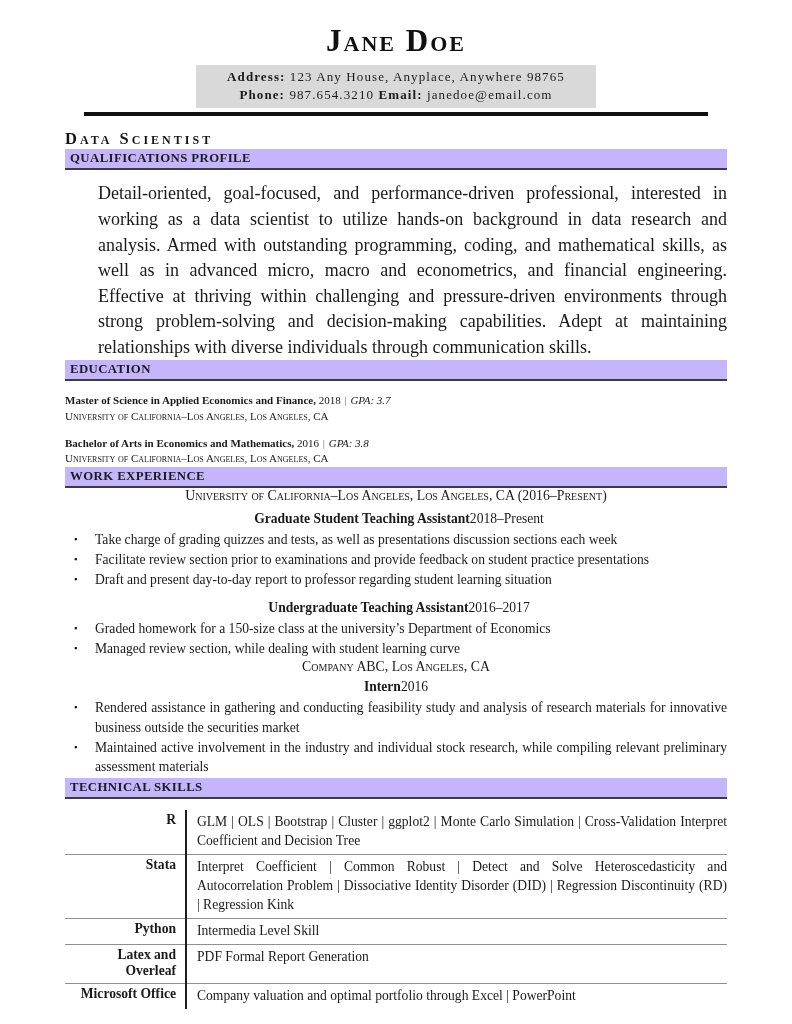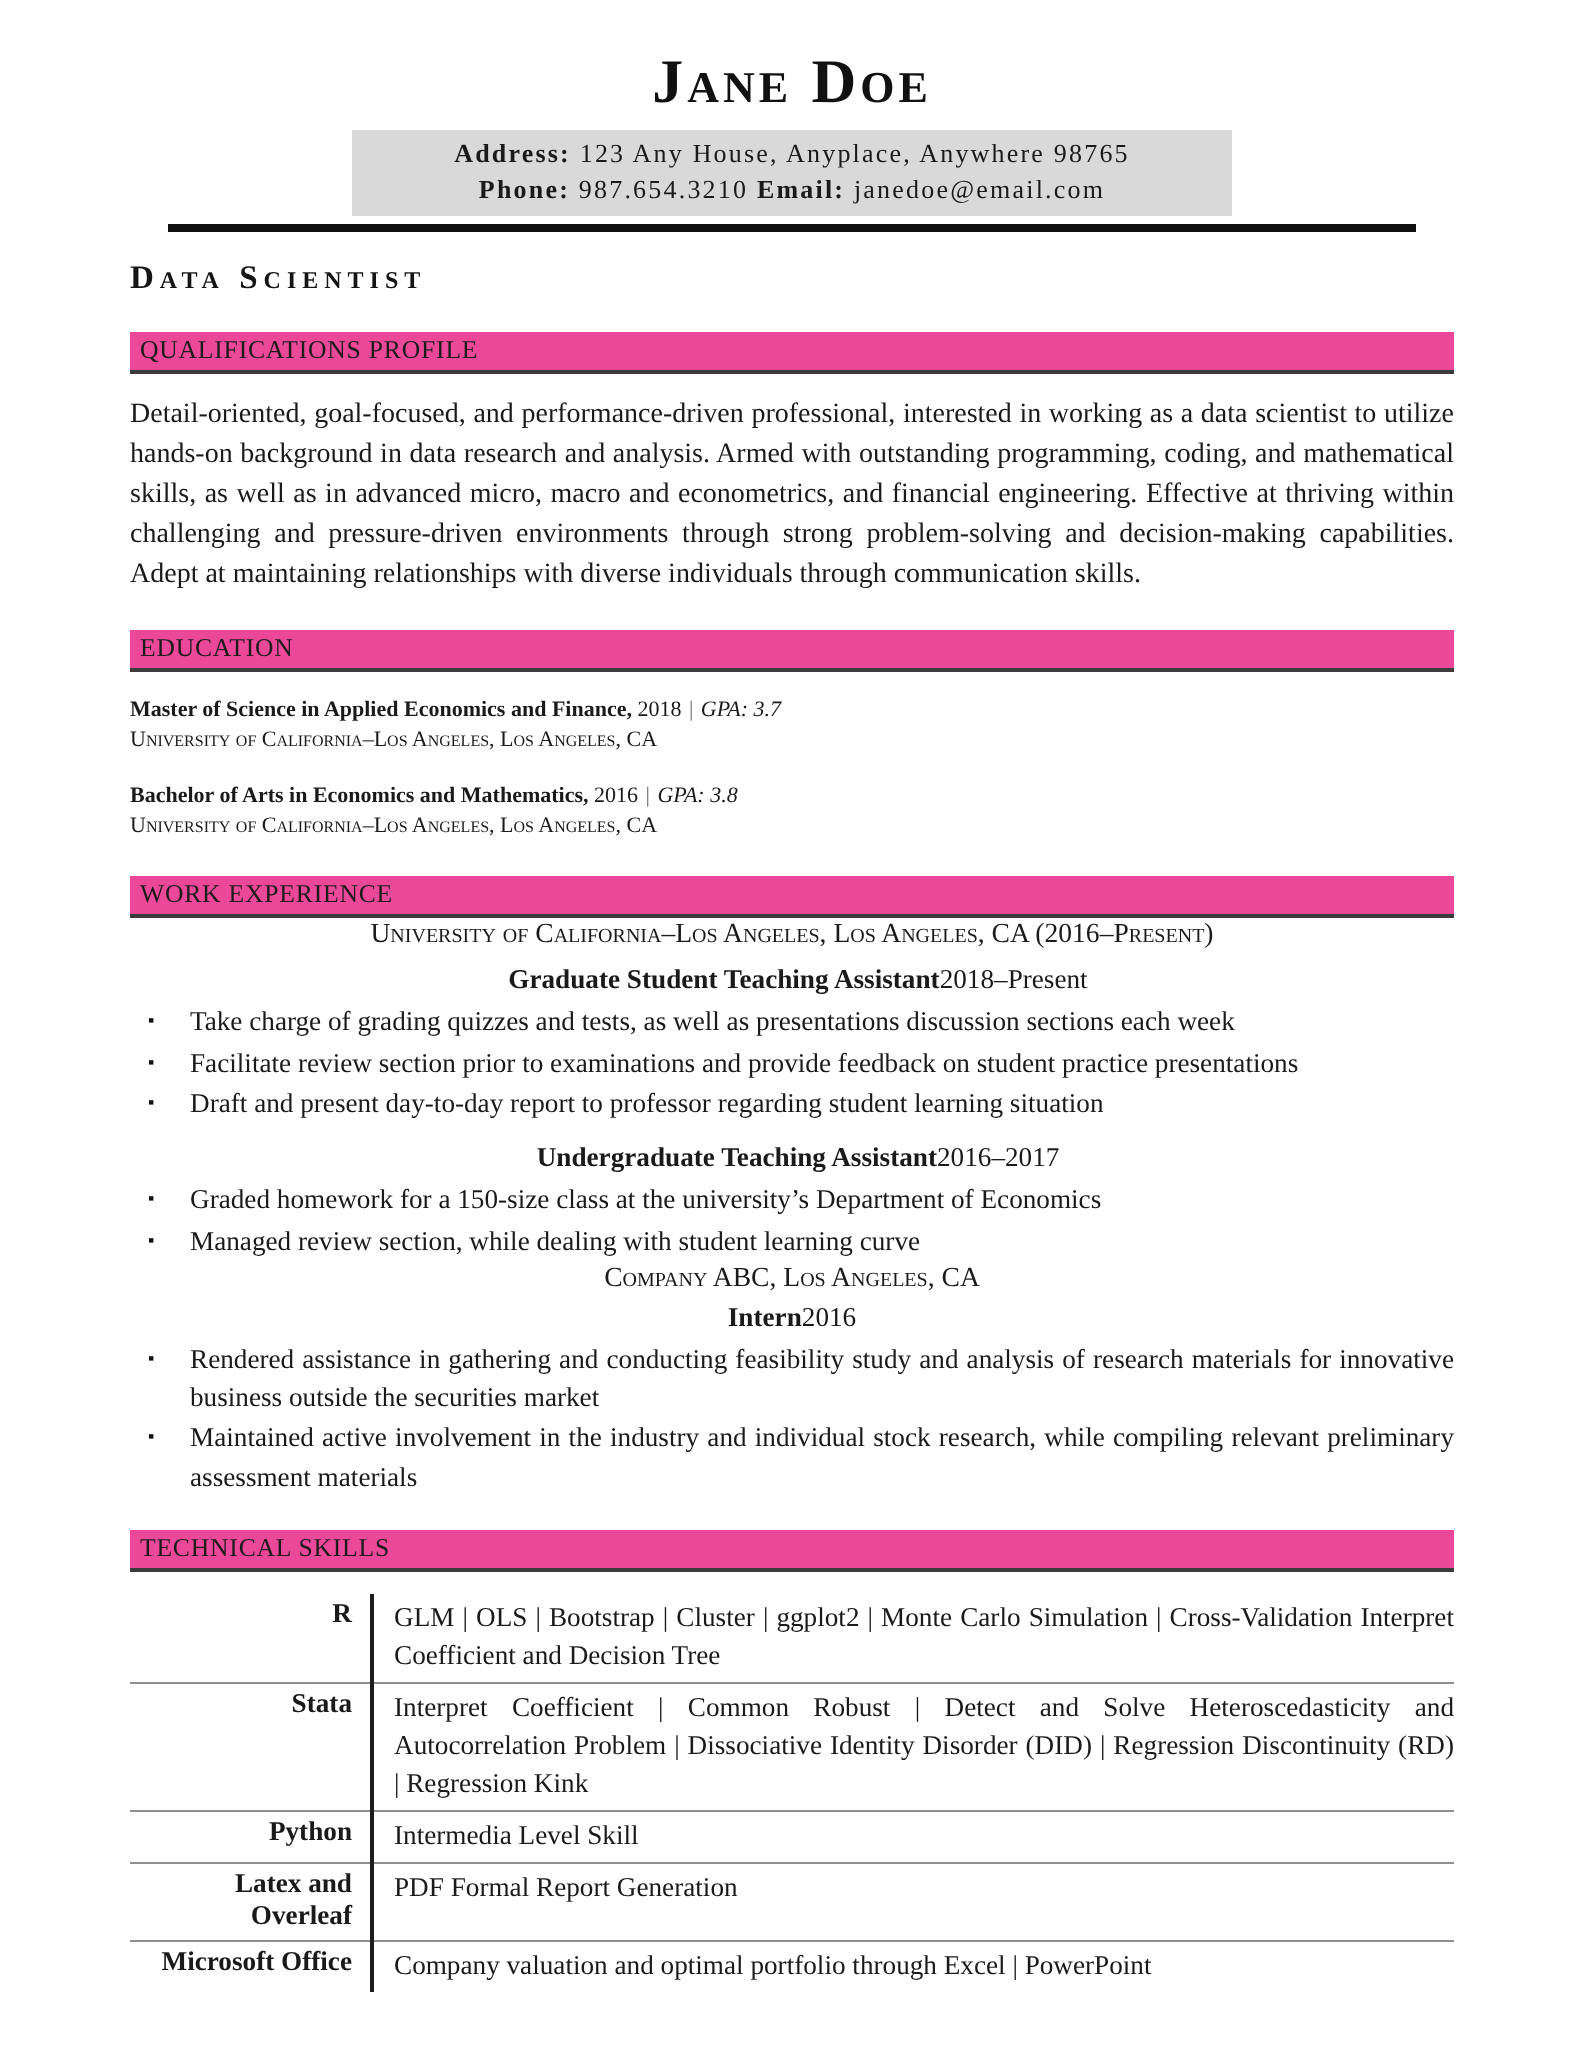--- a/index.html
+++ b/index.html
@@ -14,42 +14,42 @@
   
   .name {
     text-align:center; font-variant:small-caps; font-weight:bold;
     font-size:31px; letter-spacing:2px; line-height:1.1; color:#111;
   }
   .contact-outer {
     width:624px; margin:7px auto 0;
     border-bottom:4px solid #101010; padding-bottom:4px;
   }
   .contact-box {
-    width:440px; margin:0 auto; background:#d9d9d9;
+    width:400px; margin:0 auto; background:#d9d9d9;
     padding:3px 6px 4px; text-align:center;
     font-size:13px; letter-spacing:1.1px; line-height:1.4;
   }
   .role-title {
     margin-top:13px; text-align:left; font-variant:small-caps;
     font-weight:bold; font-size:16.5px; letter-spacing:3px; color:#151515;
   }
 
   
   .sec-bar {
-    margin-top:17px; background:#ec4899; border-bottom:2px solid #3c3c3c;
-    font-weight:normal; font-size:12.8px; letter-spacing:0.4px;
+    background:#c4b5fd; border-bottom:2px solid #3c3c3c;
+    font-weight:bold; font-size:12.8px; letter-spacing:0.4px;
     padding:2px 5px 2px; color:#1c1c1c;
   }
 
   .b { font-weight:bold; }
   .i { font-style:italic; }
   .pipe { color:#6e6e6e; padding:0 1px; }
 
   .profile {
-    margin-top:11px; font-size:14px; line-height:1.42; text-align:justify;
+    margin-top:11px; font-size:18px; line-height:1.42; text-align:justify;margin-left:33px;
   }
 
   
   .edu-entry { margin-top:12px; text-align:left; font-size:11px; line-height:1.4; }
   .edu-school { font-variant:small-caps; }
 
   
   .employer {
     text-align:center; font-variant:small-caps; font-size:13.8px;
   }

